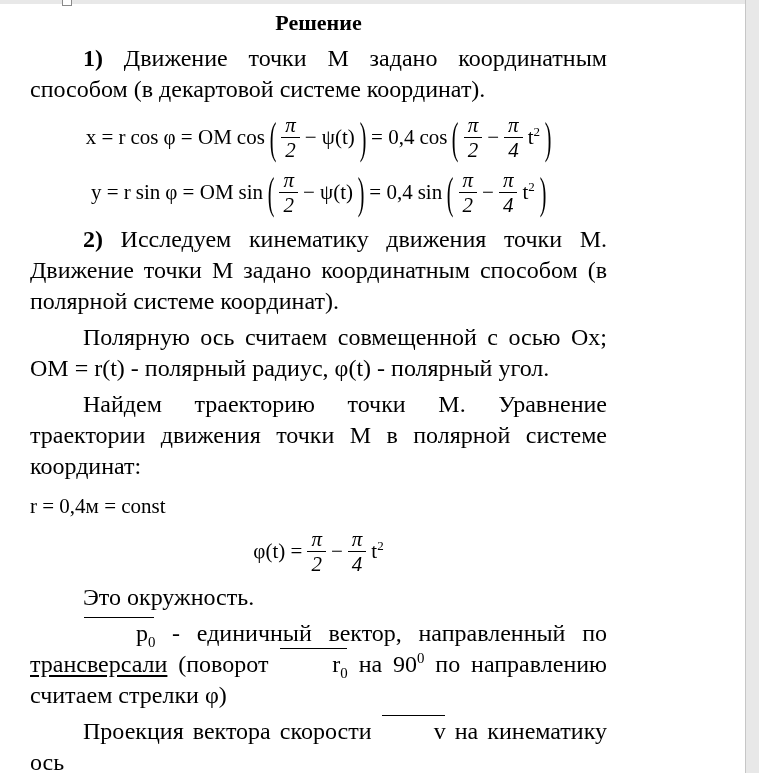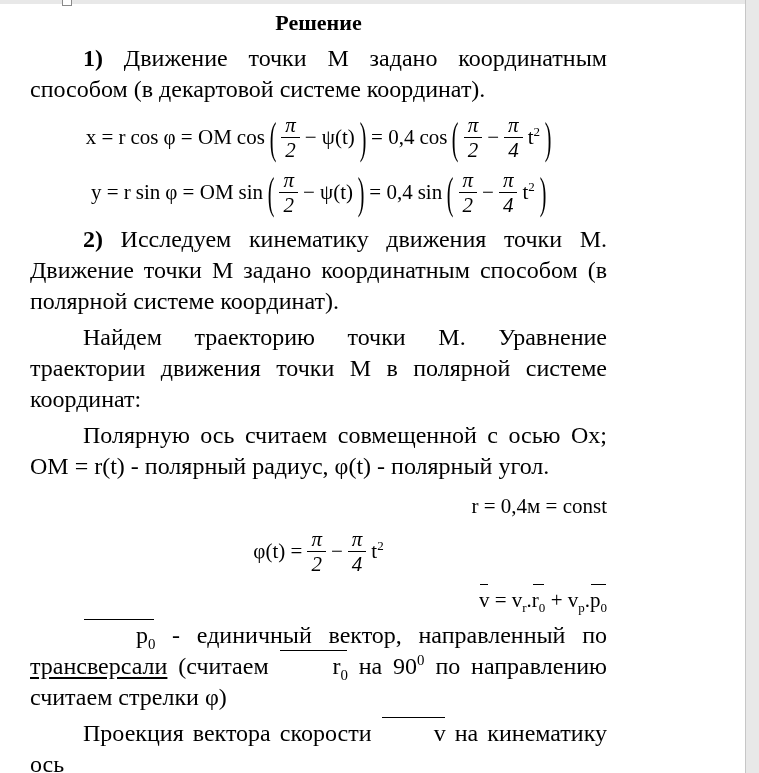--- a/index.html
+++ b/index.html
@@ -10,21 +10,21 @@
   }
   .top-band{position:absolute;top:0;left:0;width:745px;height:4px;background:#e8e8e8;}
   .edge-strip{position:absolute;top:0;right:0;width:14px;height:773px;background:#e8e8e8;border-left:1px solid #c6c6c6;box-sizing:border-box;}
   .handle{position:absolute;top:-3px;left:62px;width:10px;height:9px;background:#fff;border:1px solid #8a8a8a;box-sizing:border-box;}
   .content{position:absolute;top:0;left:0;width:653px;box-sizing:border-box;padding:8px 46px 0 30px;}
   .title{text-align:center;font-weight:bold;font-size:22px;line-height:30px;margin:0;}
   .para{font-size:24px;line-height:31px;text-align:justify;text-indent:53px;margin:5px 0 0 0;}
   .bnum{font-weight:bold;}
   .fgroup{margin:8px 0 4px 0;}
   .formula-flex{display:flex;justify-content:center;align-items:center;gap:5px;font-size:21px;margin:6px 0;}
-  .formula-line{text-align:right;font-size:21px;margin:9px 0 4px 0;line-height:30px;}
+  .formula-line{text-align:left;font-size:21px;margin:9px 0 4px 0;line-height:30px;}
   .it{}
   .frac{display:inline-flex;flex-direction:column;align-items:center;line-height:1.15;font-style:italic;vertical-align:middle;}
   .frac .num{border-bottom:1px solid #000;padding:0 4px;}
   .frac .den{padding:0 4px;}
   .bigp{display:inline-block;font-size:19px;line-height:1;transform:scaleY(2.35) scaleX(1.05);transform-origin:center;}
   sub,sup{font-size:0.62em;line-height:0;}
   .bar{position:relative;display:inline-block;}
   .bar::before{content:"";position:absolute;left:1px;right:1px;top:-1px;border-top:1px solid #000;}
   .squiggle{text-decoration-line:underline;text-decoration-style:wavy;text-decoration-color:#d23f31;text-decoration-thickness:1px;text-underline-offset:3px;text-decoration:underline;}
 </style>
@@ -93,44 +93,42 @@
           <span class="num">π</span>
           <span class="den">4</span>
         </span>
         <span class="it"><span>t</span><sup>2</sup></span>
         <span class="bigp">)</span>
     </div>
   </div>
 
   <p class="para"><b class="bnum">2)</b><span> Исследуем кинематику движения точки М. Движение точки М задано координатным способом (в полярной системе координат).</span></p>
 
+  <p class="para"><span>Полярную ось считаем совмещенной с осью Ох; ОМ = r(t) - полярный радиус, φ(t) - полярный угол.</span></p>
+
   <p class="para"><span>Найдем траекторию точки М. Уравнение траектории движения точки М в полярной системе координат:</span></p>
-
-  <p class="para"><span>Полярную ось считаем совмещенной с осью Ох; ОМ = r(t) - полярный радиус, φ(t) - полярный угол.</span></p>
 
   <div class="formula-line it">r = 0,4м = const</div>
 
   <div class="formula-flex">
     <span class="it">φ(t) =</span>
       <span class="frac">
         <span class="num">π</span>
         <span class="den">2</span>
       </span>
       <span>−</span>
       <span class="frac">
         <span class="num">π</span>
         <span class="den">4</span>
       </span>
       <span class="it"><span>t</span><sup>2</sup></span>
   </div>
 
+  <p class="para"><span>Это окружность.</span></p>
 
 
-  <div class="formula-line">
-    <span class="bar it">v</span><span> = </span><span class="it">v</span><sub class="it">r</sub><span>.</span><span class="bar"><span class="it">r</span><sub>0</sub></span><span> + </span><span class="it">v</span><sub class="it">p</sub><span>.</span><span class="bar"><span class="it">p</span><sub>0</sub></span>
-  </div>
 
 
-  <p class="para"><span class="bar"><span class="it">p</span><sub>0</sub></span><span> - единичный вектор, направленный по </span><span class="squiggle">трансверсали</span><span> (считаем </span><span class="bar"><span class="it">r</span><sub>0</sub></span><span> на 90</span><sup>0</sup><span> по направлению считаем стрелки </span><span class="it">φ</span><span>)</span></p>
+  <p class="para"><span class="bar"><span class="it">p</span><sub>0</sub></span><span> - единичный вектор, направленный по </span><span class="squiggle">трансверсали</span><span> (поворот </span><span class="bar"><span class="it">r</span><sub>0</sub></span><span> на 90</span><sup>0</sup><span> по направлению считаем стрелки </span><span class="it">φ</span><span>)</span></p>
 
   <p class="para"><span>Проекция вектора скорости </span><span class="bar it">v</span><span> на кинематику ось</span></p>
 
 </div>
 
 </body></html>

